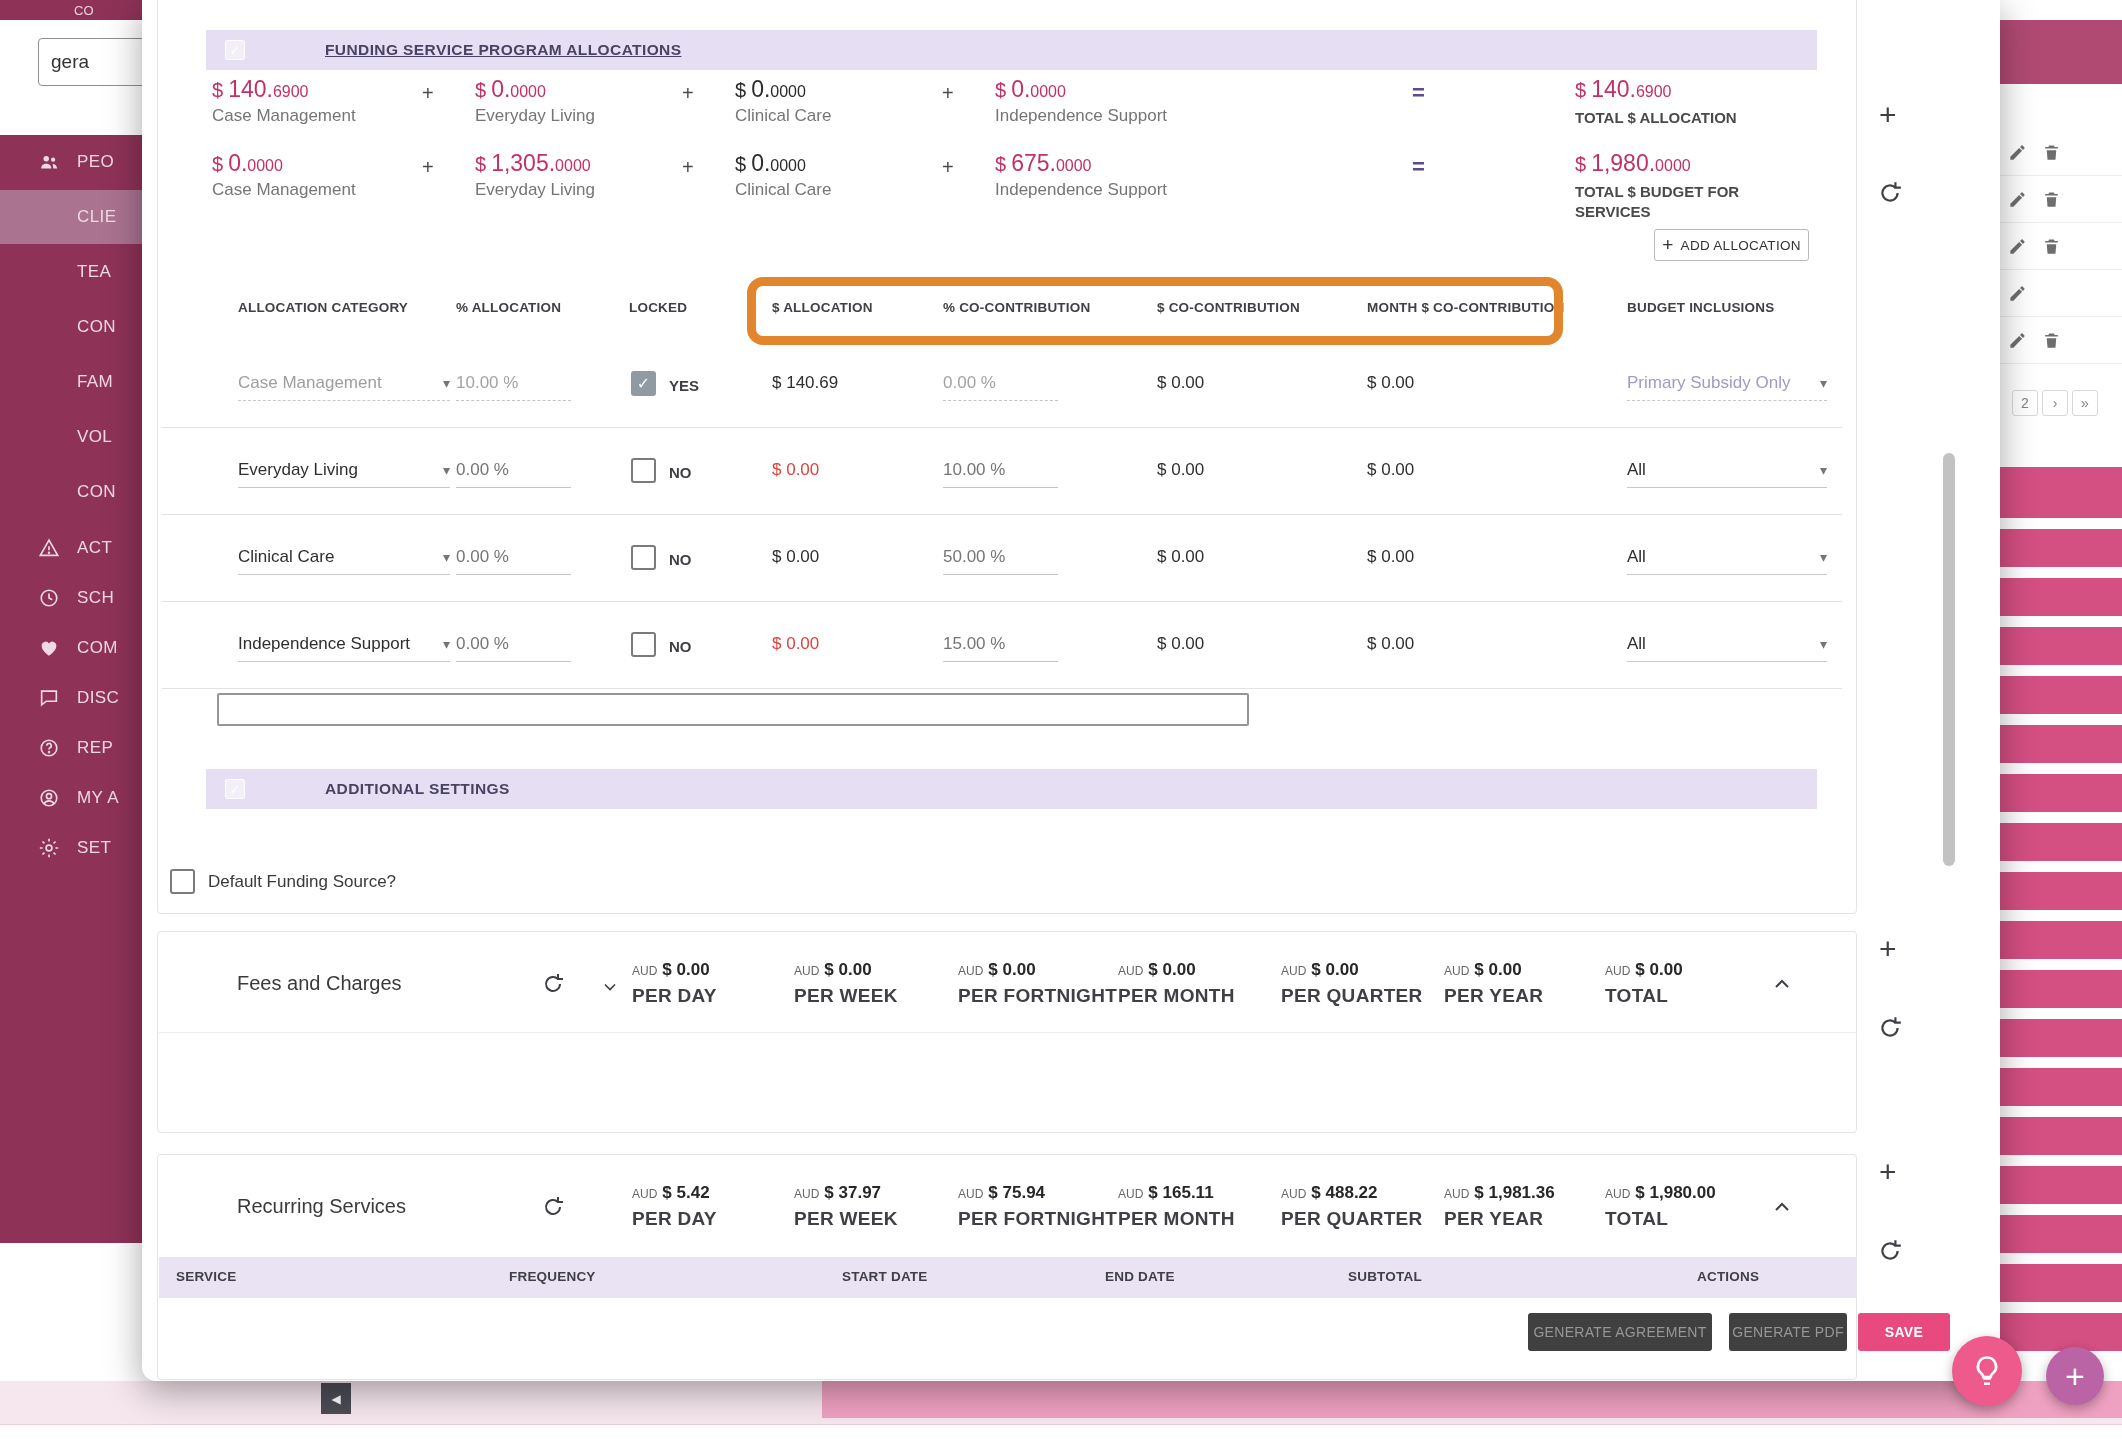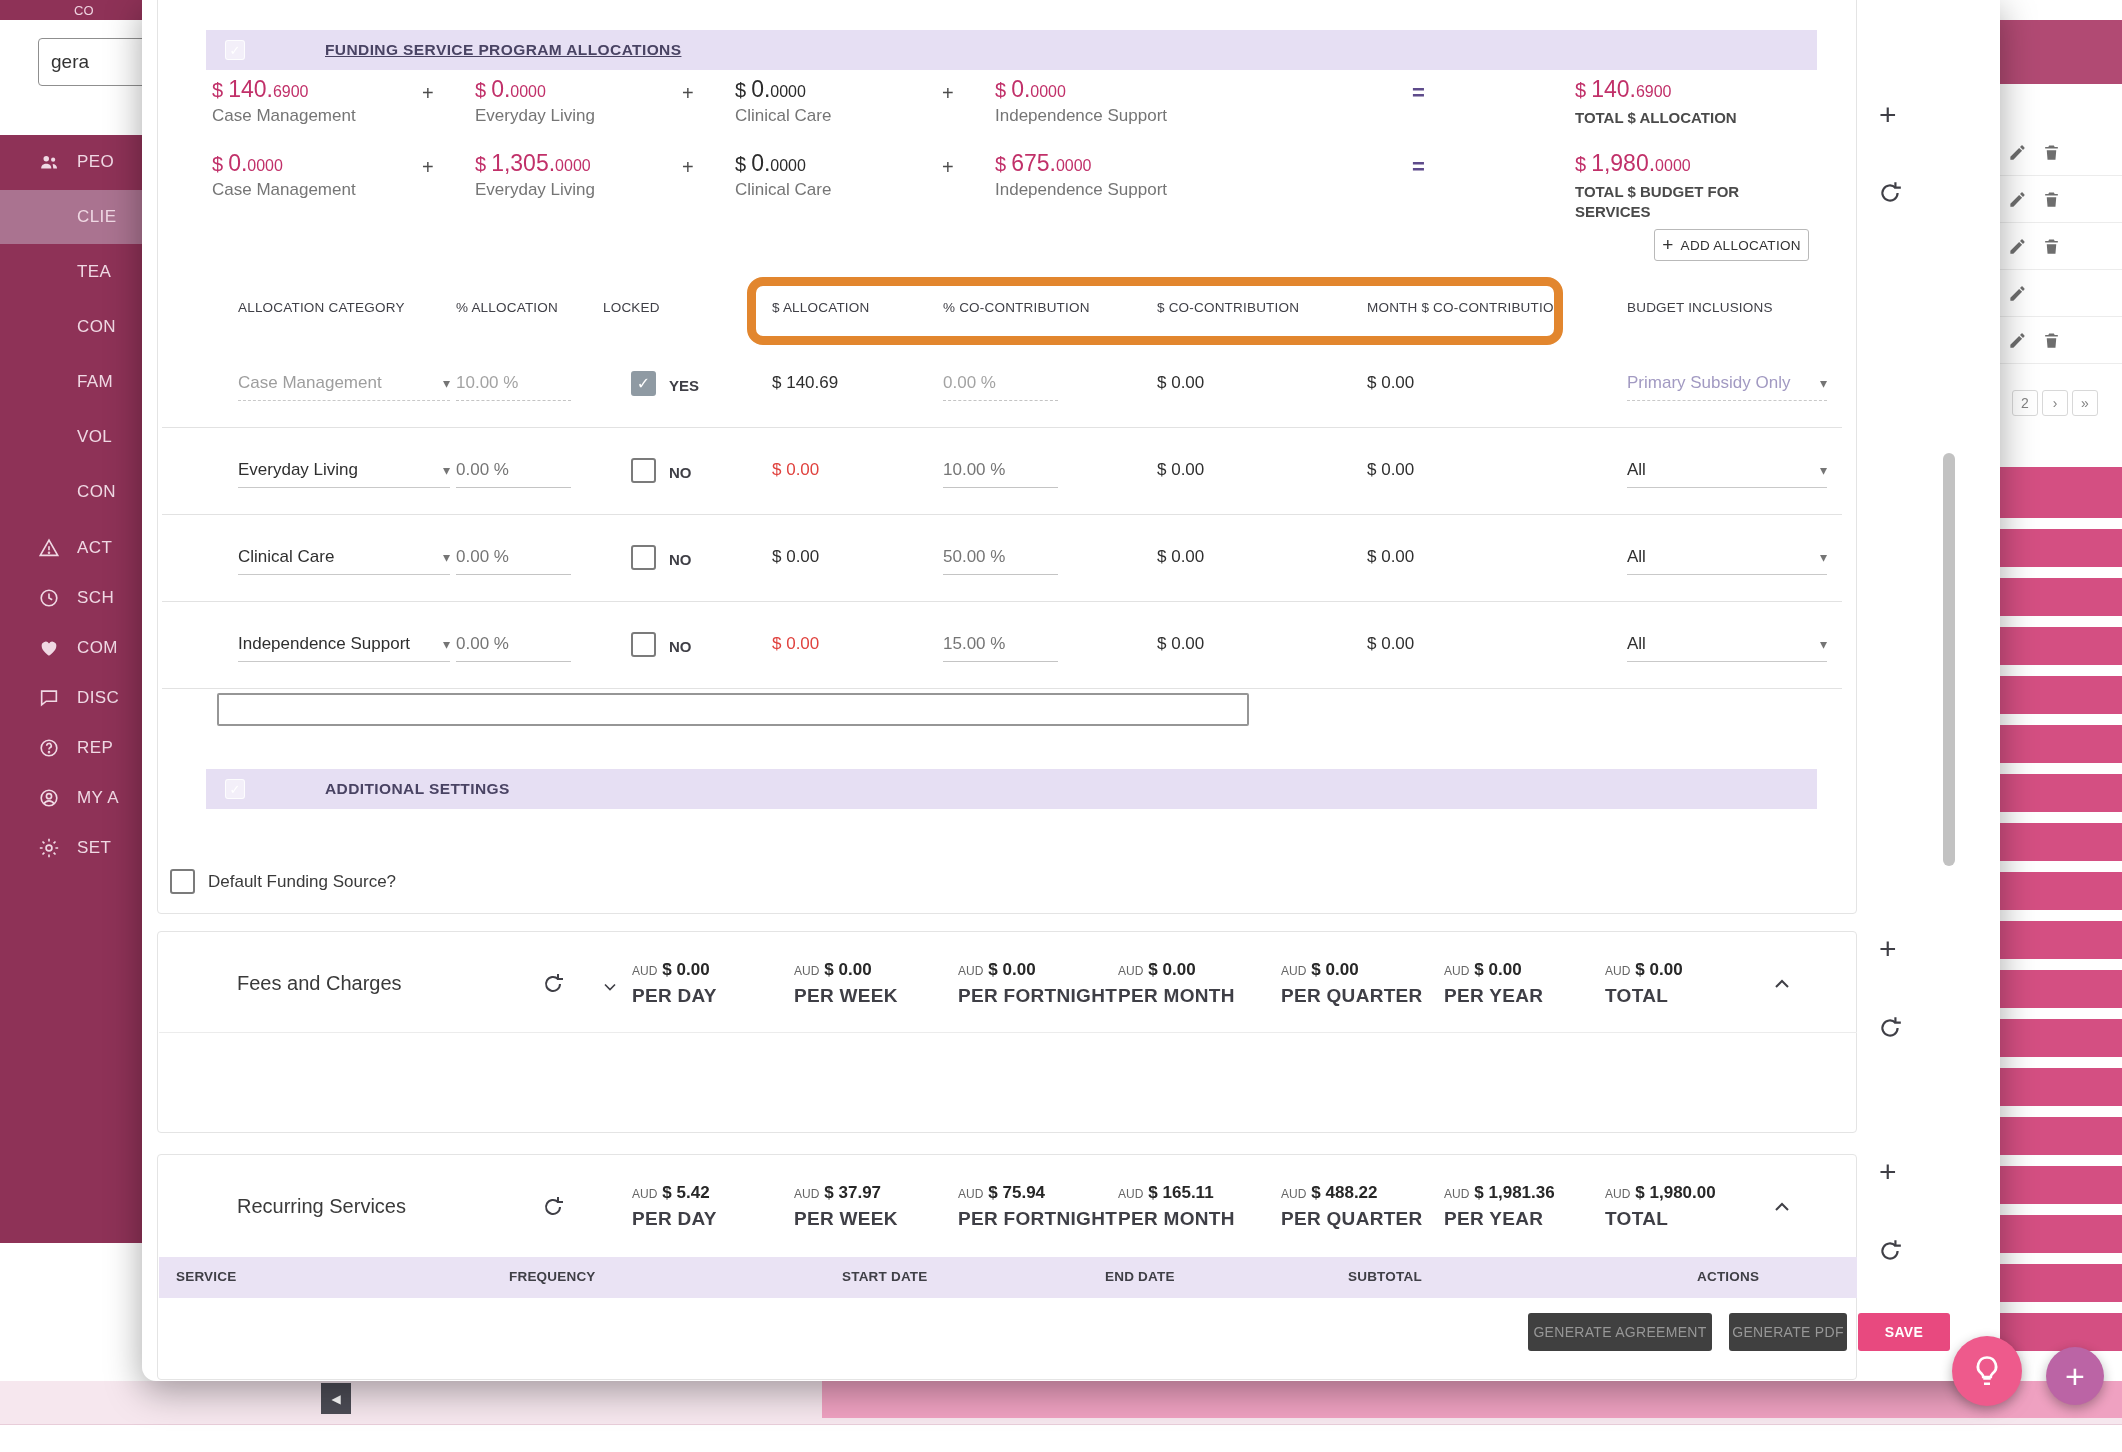--- a/index.html
+++ b/index.html
@@ -47,21 +47,21 @@
   .term .amt .dec{font-size:16px}
   .term.dark .amt{color:#2b2b2b}
   .term .term-label{font-size:17px;color:#757575;margin-top:3px;white-space:nowrap}
   .term .total-label{font-size:15px;font-weight:700;color:#4a4a4a;margin-top:5px;width:200px;line-height:1.35}
   .op{font-size:20px;color:#4c4c4c}
   .op.eq{font-size:22px;font-weight:700;color:#5e4b8b}
 
   .btn-outline{position:absolute;display:flex;align-items:center;justify-content:center;gap:7px;background:#fff;border:1px solid #b9b9b9;border-radius:3px;font-size:13.5px;font-weight:500;color:#333;letter-spacing:.3px;cursor:pointer}
   .btn-outline .plus-g{font-size:19px;font-weight:400}
 
-  .th{position:absolute;font-size:13.5px;font-weight:400;color:#3f3f46;letter-spacing:.2px;white-space:nowrap}
+  .th{position:absolute;font-size:13.5px;font-weight:700;color:#3f3f46;letter-spacing:.2px;white-space:nowrap}
   .orange-box{position:absolute;border:9px solid #e2862e;border-radius:16px;pointer-events:none}
 
   .arow{position:absolute;left:20px;width:1680px;height:87px;border-bottom:1px solid #e2e2e2}
   .cell{position:absolute;top:32px;font-size:17px;color:#2f2f2f;white-space:nowrap}
   .sel{border-bottom:1px solid #c9c9c9;padding-bottom:7px;cursor:pointer}
   .sel .caret{position:absolute;right:0;top:2px;font-size:14px;color:#757575}
   .sel.dis{border-bottom-style:dashed;color:#9e9e9e}
   .sel.purp{color:#a29ac2}
   .fin{border-bottom:1px solid #c4c4c4;padding-bottom:7px;width:115px;color:#757575;cursor:text}
   .fin.dis{border-bottom-style:dashed;color:#a3a3a3}
@@ -339,21 +339,21 @@
       <div class="total-label">TOTAL $ BUDGET FOR SERVICES</div>
     </div>
 
     <div class="btn-outline" style="left:1512px;top:229px;width:155px;height:32px">
       <span class="plus-g">+</span>
       <span>ADD ALLOCATION</span>
     </div>
 
     <span class="th" style="left:96px;top:300px">ALLOCATION CATEGORY</span>
     <span class="th" style="left:314px;top:300px">% ALLOCATION</span>
-    <span class="th" style="left:461px;top:300px">LOCKED</span>
+    <span class="th" style="left:487px;top:300px">LOCKED</span>
     <span class="th" style="left:630px;top:300px">$ ALLOCATION</span>
     <span class="th" style="left:801px;top:300px">% CO-CONTRIBUTION</span>
     <span class="th" style="left:1015px;top:300px">$ CO-CONTRIBUTION</span>
     <span class="th" style="left:1225px;top:300px">MONTH $ CO-CONTRIBUTION</span>
     <span class="th" style="left:1485px;top:300px">BUDGET INCLUSIONS</span>
 
     <div class="orange-box" style="left:605px;top:277px;width:816px;height:68px"></div>
 
     <div class="arow" style="top:341px">
       <div class="cell sel dis catsel" style="left:76px">

